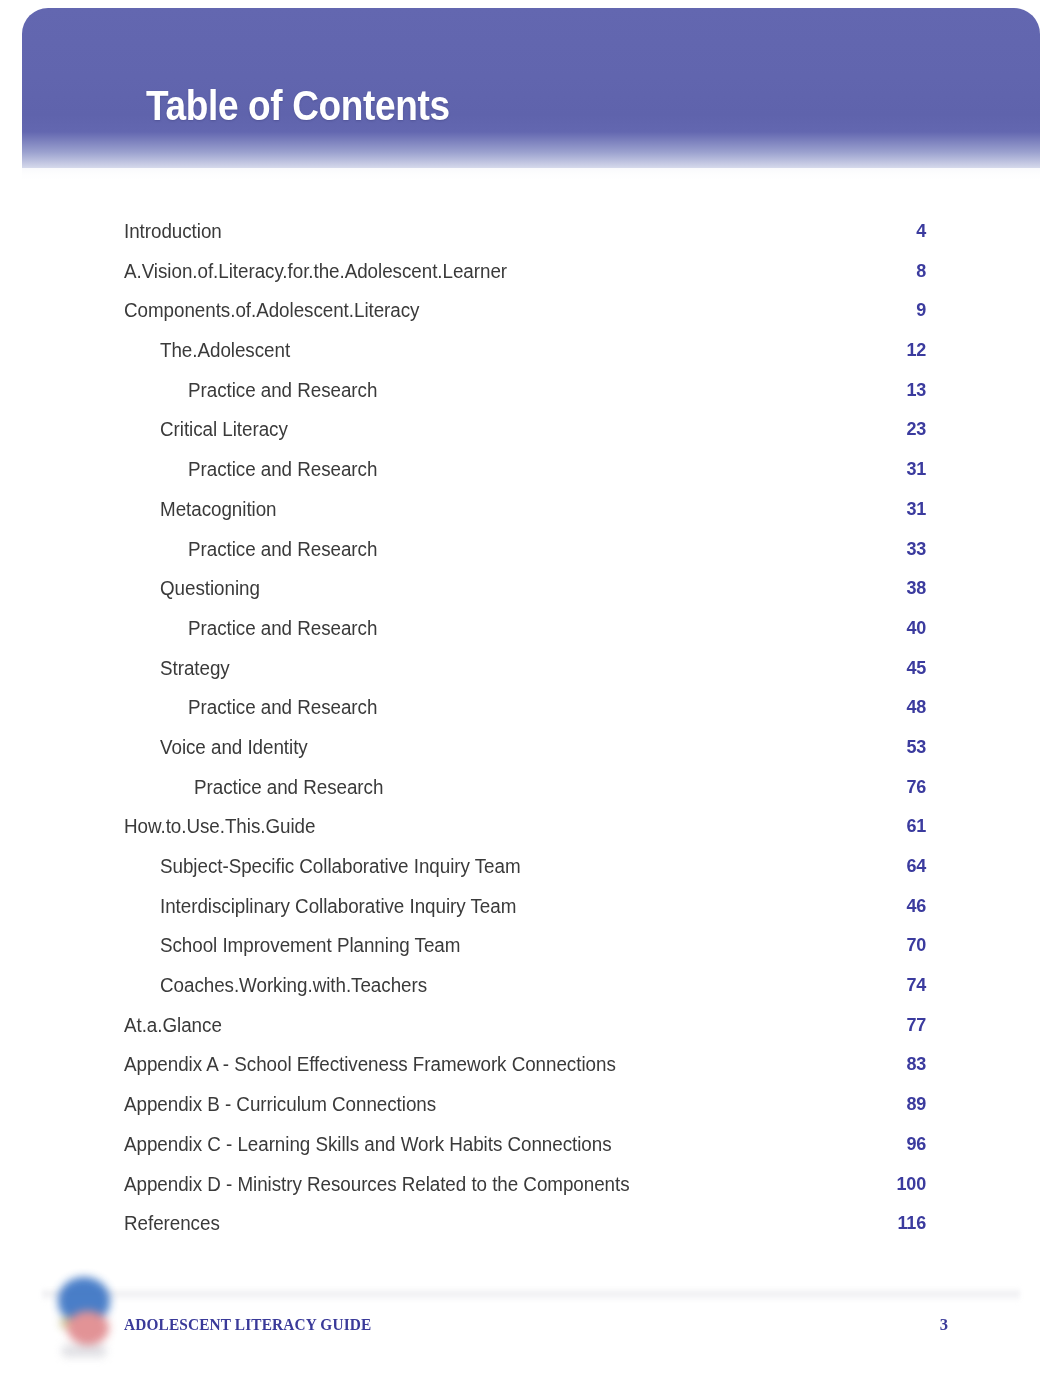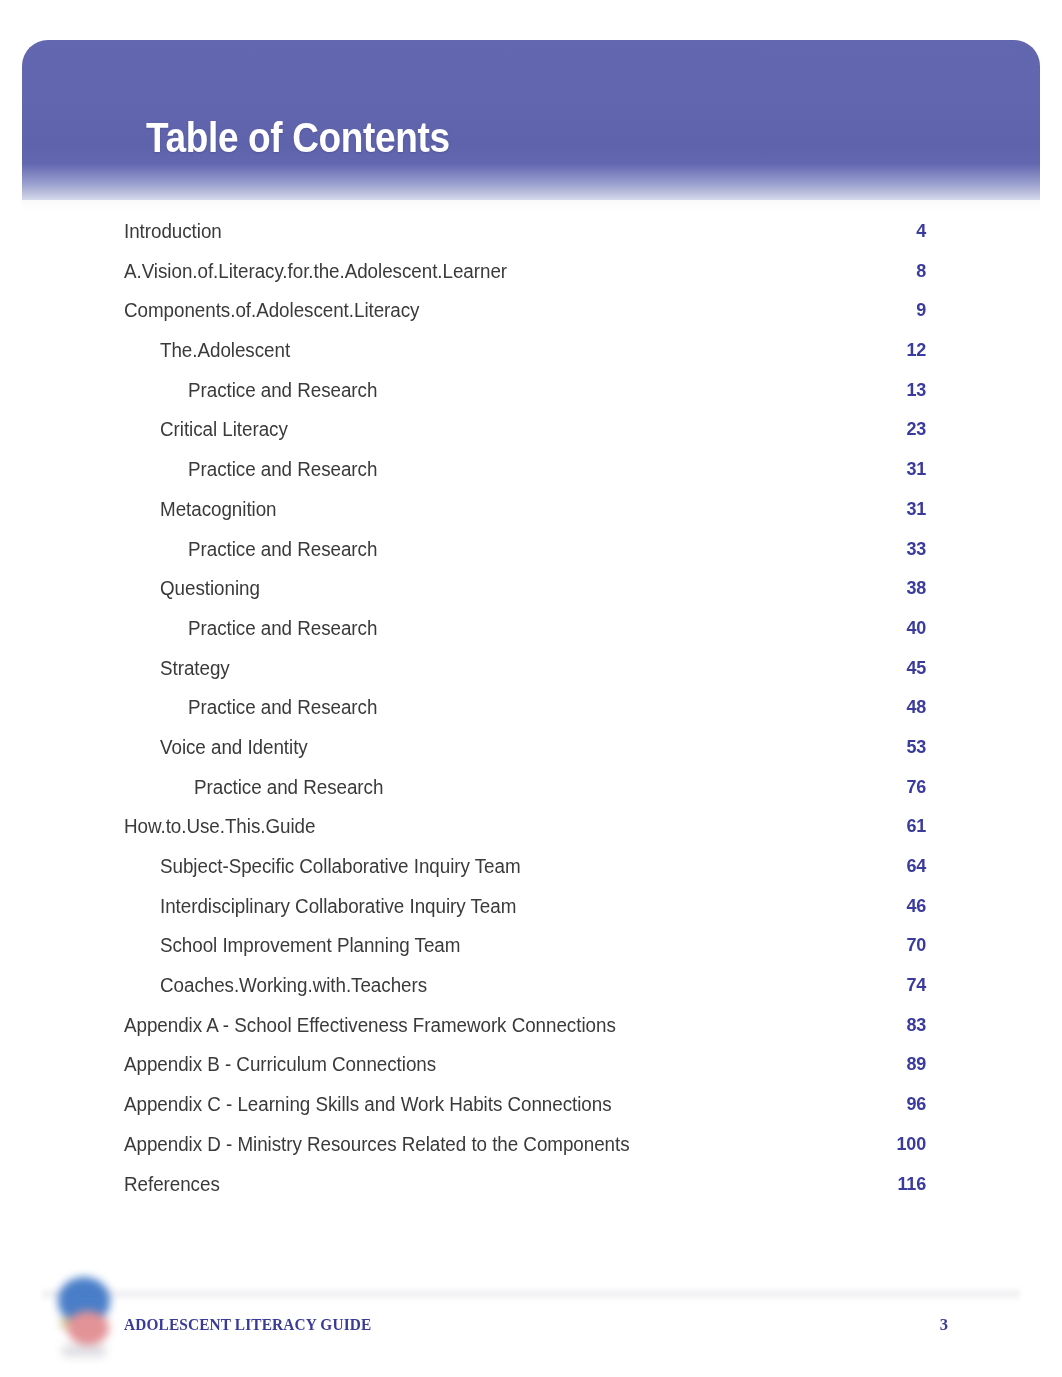--- a/index.html
+++ b/index.html
@@ -27,21 +27,20 @@
     border-top-right-radius: 26px;
     background: linear-gradient(to bottom,
         #6367b0 0%,
         #6165ae 40%,
         #5f63ac 62%,
         #6367b0 72%,
         #9ca2cf 84%,
         #cfd3e8 92%,
         #f2f3f9 97%,
         #ffffff 100%);
-    margin-top: 32px;
   }
   #header-banner::after {
     
     content: "";
     position: absolute;
     left: 0; right: 0; bottom: -10px;
     height: 22px;
     background: linear-gradient(to bottom, rgba(255,255,255,0.85), #ffffff);
   }
   #page-title {
@@ -259,20 +258,24 @@
     </div>
     <div class="toc-row lvl1">
       <span class="toc-title">School Improvement Planning Team</span>
       <span class="toc-page">70</span>
     </div>
     <div class="toc-row lvl1">
       <span class="toc-title">Coaches.Working.with.Teachers</span>
       <span class="toc-page">74</span>
     </div>
     <div class="toc-row lvl0">
+      <span class="toc-title">At.a.Glance</span>
+      <span class="toc-page">77</span>
+    </div>
+    <div class="toc-row lvl0">
       <span class="toc-title">Appendix A - School Effectiveness Framework Connections</span>
       <span class="toc-page">83</span>
     </div>
     <div class="toc-row lvl0">
       <span class="toc-title">Appendix B - Curriculum Connections</span>
       <span class="toc-page">89</span>
     </div>
     <div class="toc-row lvl0">
       <span class="toc-title">Appendix C - Learning Skills and Work Habits Connections</span>
       <span class="toc-page">96</span>

